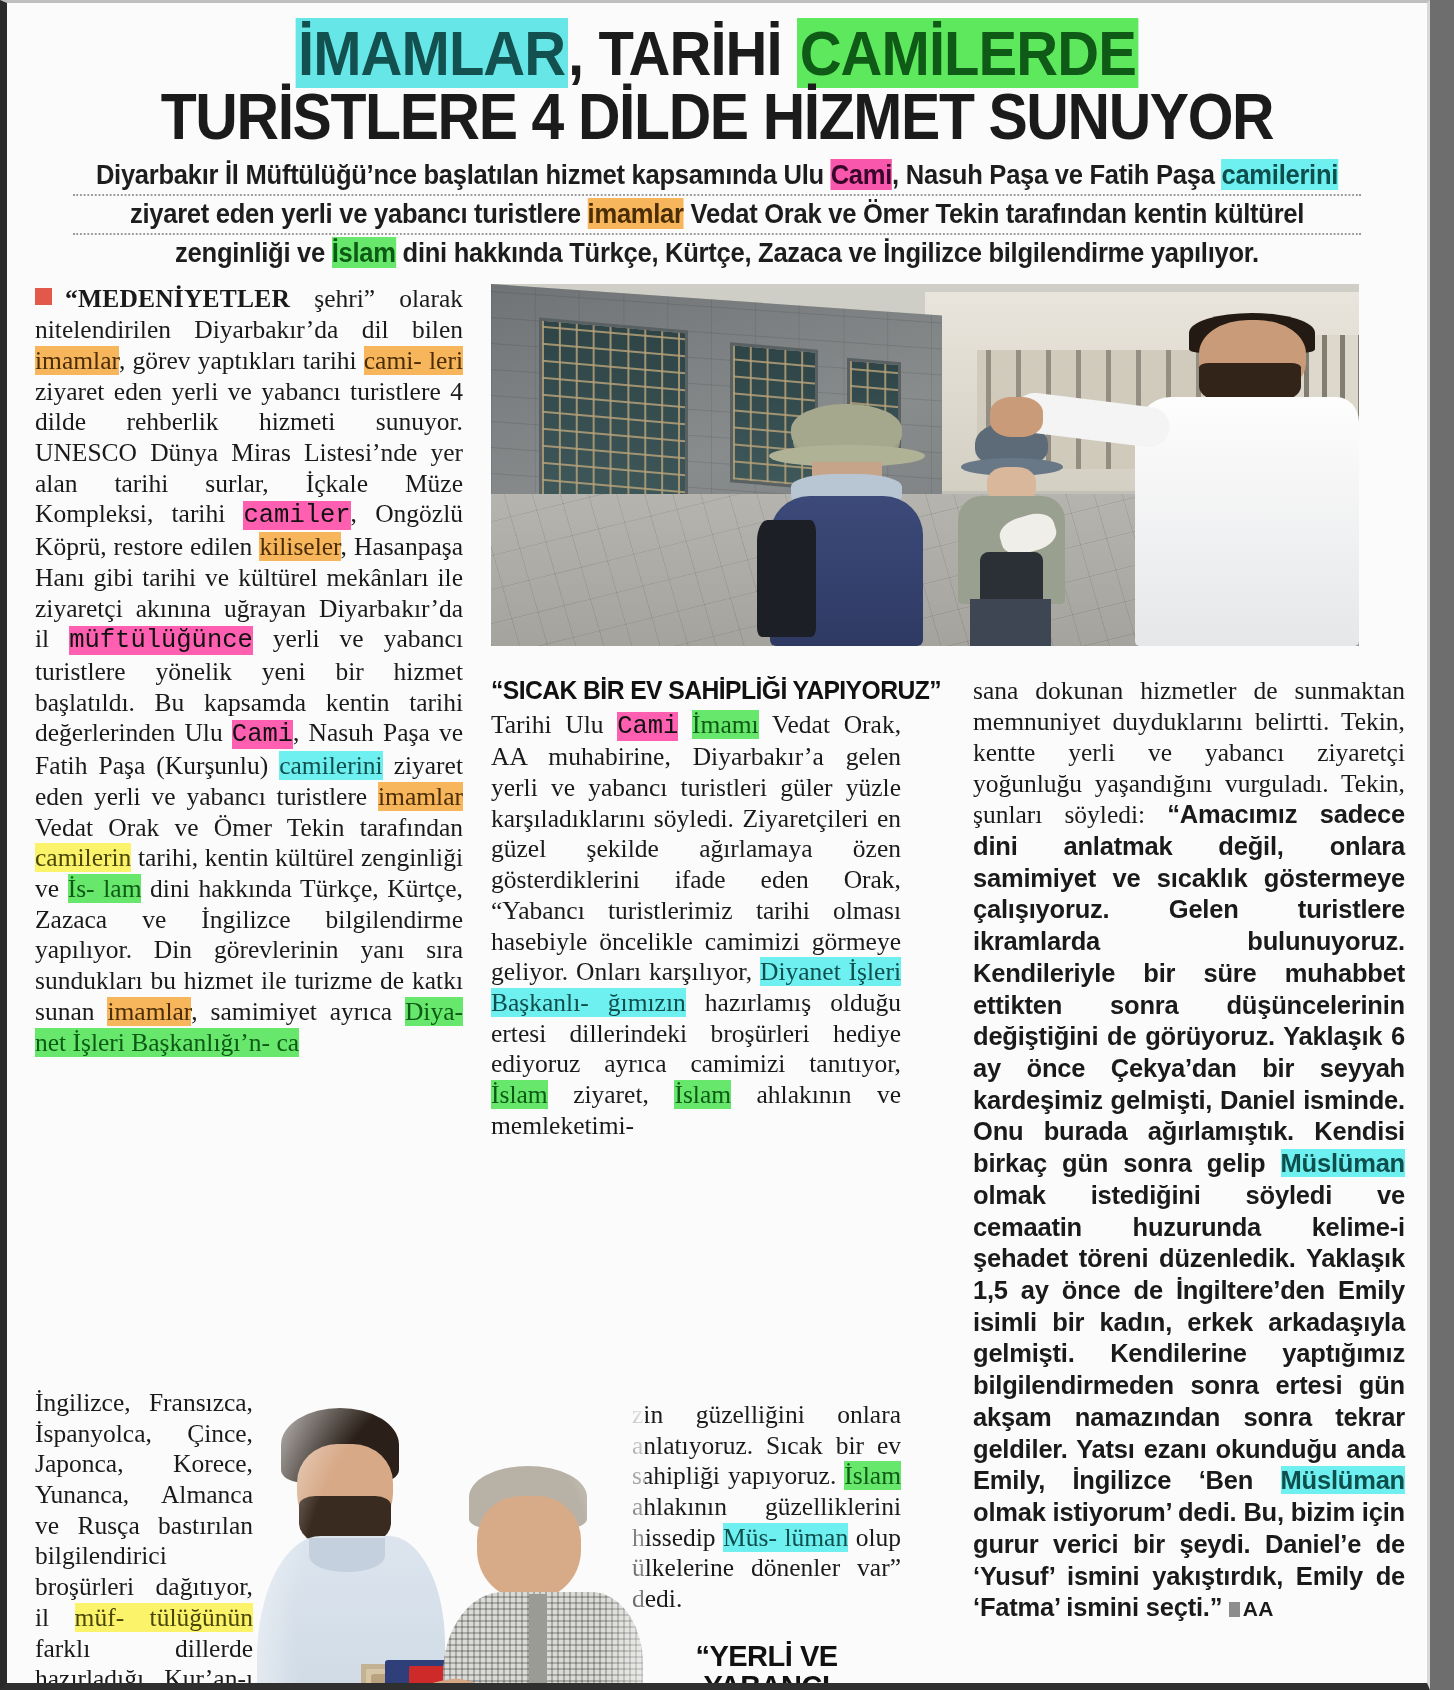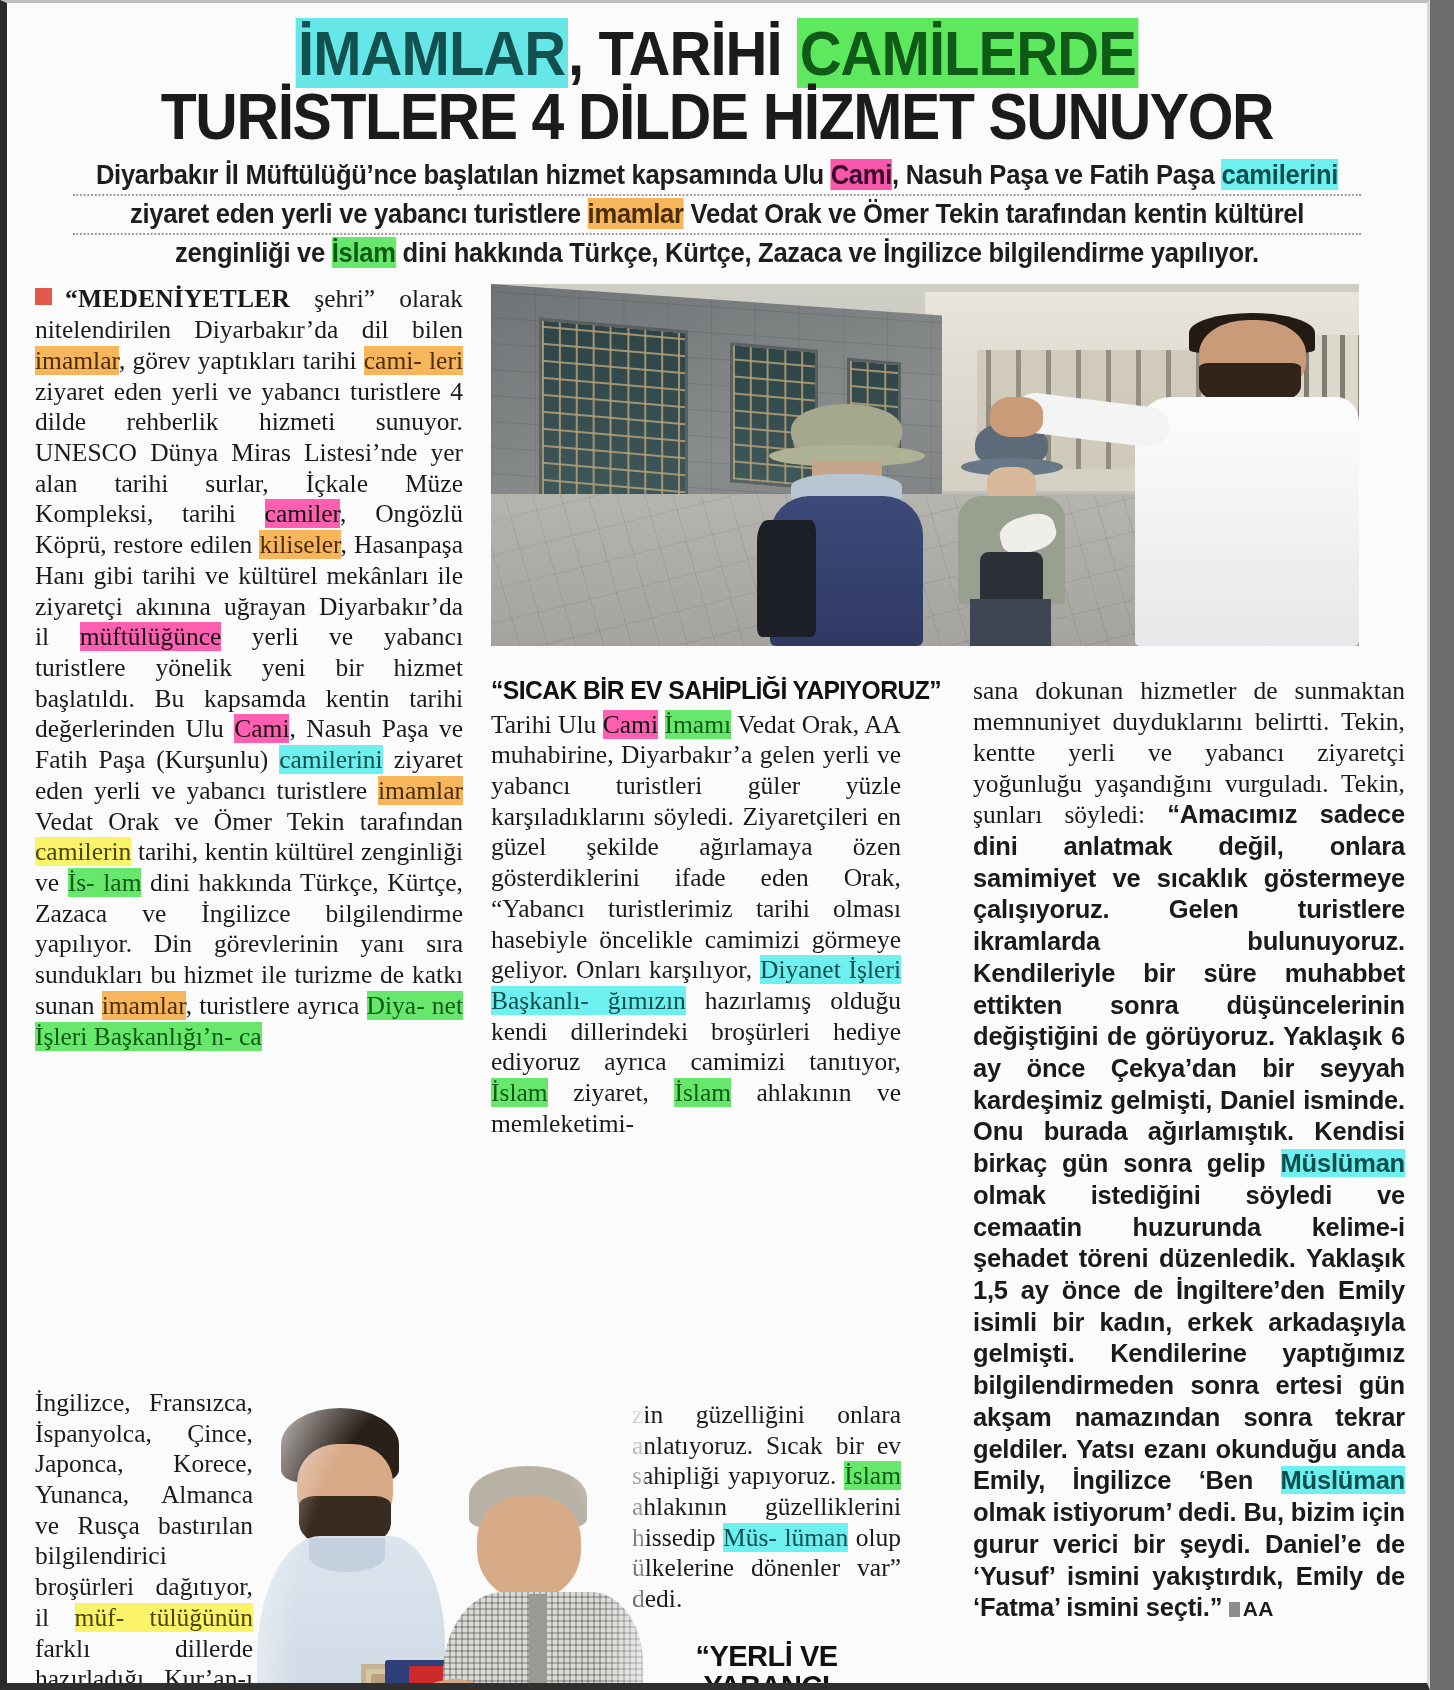--- a/index.html
+++ b/index.html
@@ -68,21 +68,21 @@
   }
   .deck .dl{
     border-bottom:2px dotted #9a9a9a;
     padding-bottom:2px;
     display:block;
     white-space:nowrap;
   }
   .deck .dl:last-child{border-bottom:none;}
 
   
-  .hi-pink{background:#ff5fb0;color:#111;}
+  .hi-pink{background:#ff5fb0;color:#111;font-family:Liberation Mono, monospace;}
   .hi-cyan{background:#6ff0f0;color:#0e4f4d;}
   .hi-orange{background:#f7b65c;color:#4a2d05;}
   .hi-green{background:#67e86c;color:#0d5a15;}
   .hi-yellow{background:#fbf36a;color:#4a4608;}
   .hi-magenta{background:#f957ac;color:#38062a;}
 
   
   .cols{
     position:relative;
     margin-top:12px;
@@ -449,34 +449,34 @@
         <div class="beard"></div>
         <div class="robe"></div>
         <div class="arm"></div>
         <div class="hand"></div>
       </div>
     </div>
 
     <div class="col col1">
       <p><span class="sq"></span><span class="lead">“MEDENİYETLER</span><span> şehri” olarak nitelendirilen Diyarbakır’da dil bilen </span><span class="hi-orange">imamlar</span><span>, görev yaptıkları tarihi </span><span class="hi-orange">cami-
 leri</span><span> ziyaret eden yerli ve yabancı turistlere 4 dilde rehberlik hizmeti sunuyor. UNESCO Dünya Miras Listesi’nde yer alan tarihi surlar, İçkale Müze Kompleksi, tarihi </span><span class="hi-pink">camiler</span><span>, Ongözlü Köprü, restore edilen </span><span class="hi-orange">kiliseler</span><span>, Hasanpaşa Hanı gibi tarihi ve kültürel mekânları ile ziyaretçi akınına uğrayan Diyarbakır’da il </span><span class="hi-pink">müftülüğünce</span><span> yerli ve yabancı turistlere yönelik yeni bir hizmet başlatıldı. Bu kapsamda kentin tarihi değerlerinden Ulu </span><span class="hi-pink">Cami</span><span>, Nasuh Paşa ve Fatih Paşa (Kurşunlu) </span><span class="hi-cyan">camilerini</span><span> ziyaret eden yerli ve yabancı turistlere </span><span class="hi-orange">imamlar</span><span> Vedat Orak ve Ömer Tekin tarafından </span><span class="hi-yellow">camilerin</span><span> tarihi, kentin kültürel zenginliği ve </span><span class="hi-green">İs-
-lam</span><span> dini hakkında Türkçe, Kürtçe, Zazaca ve İngilizce bilgilendirme yapılıyor. Din görevlerinin yanı sıra sundukları bu hizmet ile turizme de katkı sunan </span><span class="hi-orange">imamlar</span><span>, turistlere ayrıca </span><span class="hi-green">Diya-
+lam</span><span> dini hakkında Türkçe, Kürtçe, Zazaca ve İngilizce bilgilendirme yapılıyor. Din görevlerinin yanı sıra sundukları bu hizmet ile turizme de katkı sunan </span><span class="hi-orange">imamlar</span><span>, samimiyet ayrıca </span><span class="hi-green">Diya-
 net İşleri Başkanlığı’n-
 ca</span></p>
     </div>
 
     <div class="col1-narrow">
       <p><span> İngilizce, Fransızca, İspanyolca, Çince, Japonca, Korece, Yunanca, Almanca ve Rusça bastırılan bilgilendirici broşürleri dağıtıyor, il </span><span class="hi-yellow">müf-
 tülüğünün</span><span> farklı dillerde hazırladığı Kur’an-ı Kerim meallerini hediye ediyor.</span></p>
     </div>
 
     <div class="col col2">
       <div class="subhead">“SICAK BİR EV SAHİPLİĞİ YAPIYORUZ”</div>
       <p><span>Tarihi Ulu </span><span class="hi-pink">Cami</span><span> </span><span class="hi-green">İmamı</span><span> Vedat Orak, AA muhabirine, Diyarbakır’a gelen yerli ve yabancı turistleri güler yüzle karşıladıklarını söyledi. Ziyaretçileri en güzel şekilde ağırlamaya özen gösterdiklerini ifade eden Orak, “Yabancı turistlerimiz tarihi olması hasebiyle öncelikle camimizi görmeye geliyor. Onları karşılıyor, </span><span class="hi-cyan">Diyanet İşleri Başkanlı-
-ğımızın</span><span> hazırlamış olduğu kendi dillerindeki broşürleri hediye ediyoruz ayrıca camimizi tanıtıyor, </span><span class="hi-green">İslam</span><span> ziyaret, </span><span class="hi-green">İslam</span><span> ahlakının ve memleketimi-</span></p>
+ğımızın</span><span> hazırlamış olduğu ertesi dillerindeki broşürleri hediye ediyoruz ayrıca camimizi tanıtıyor, </span><span class="hi-green">İslam</span><span> ziyaret, </span><span class="hi-green">İslam</span><span> ahlakının ve memleketimi-</span></p>
     </div>
 
     <div class="col2-narrow">
       <p><span>zin güzelliğini onlara anlatıyoruz. Sıcak bir ev sahipliği yapıyoruz. </span><span class="hi-green">İslam</span><span> ahlakının güzelliklerini hissedip </span><span class="hi-cyan">Müs-
 lüman</span><span> olup ülkelerine dönenler var” dedi.</span></p>
       <div class="subhead2">
         <div>“YERLİ VE YABANCI</div>
 
       </div>
 

